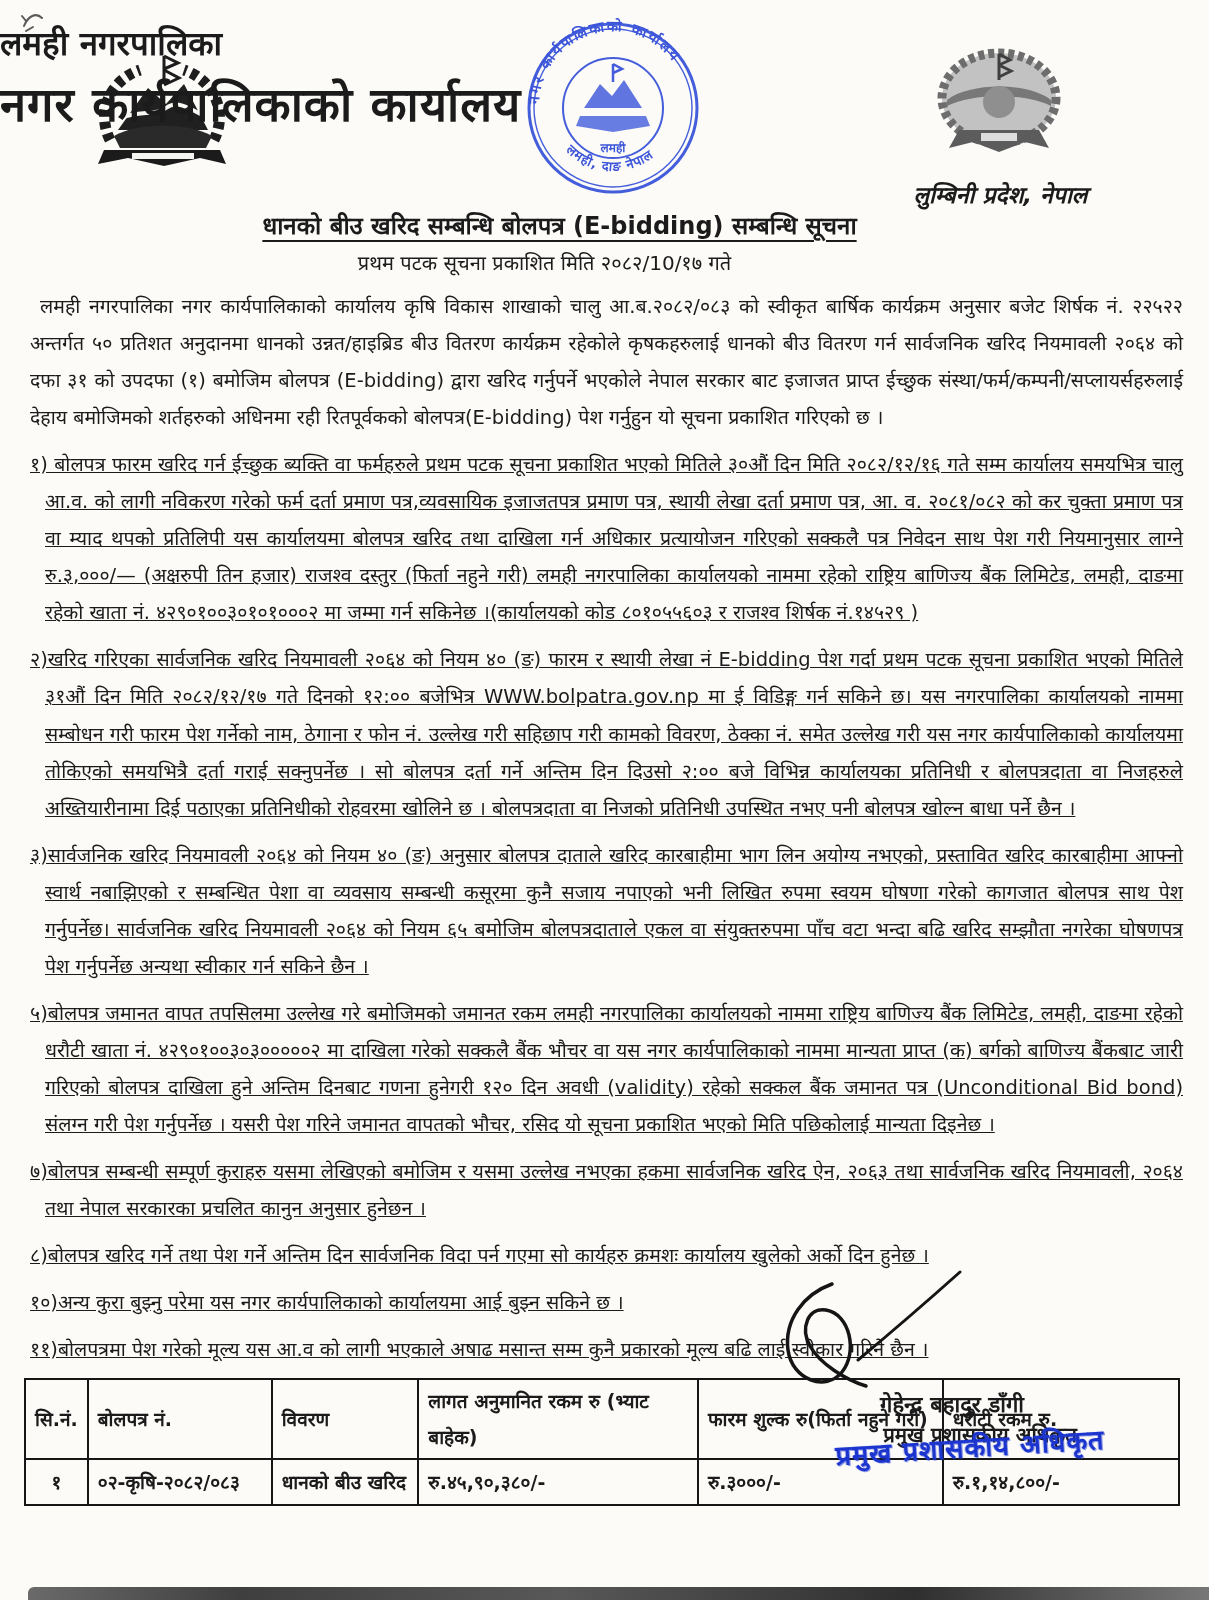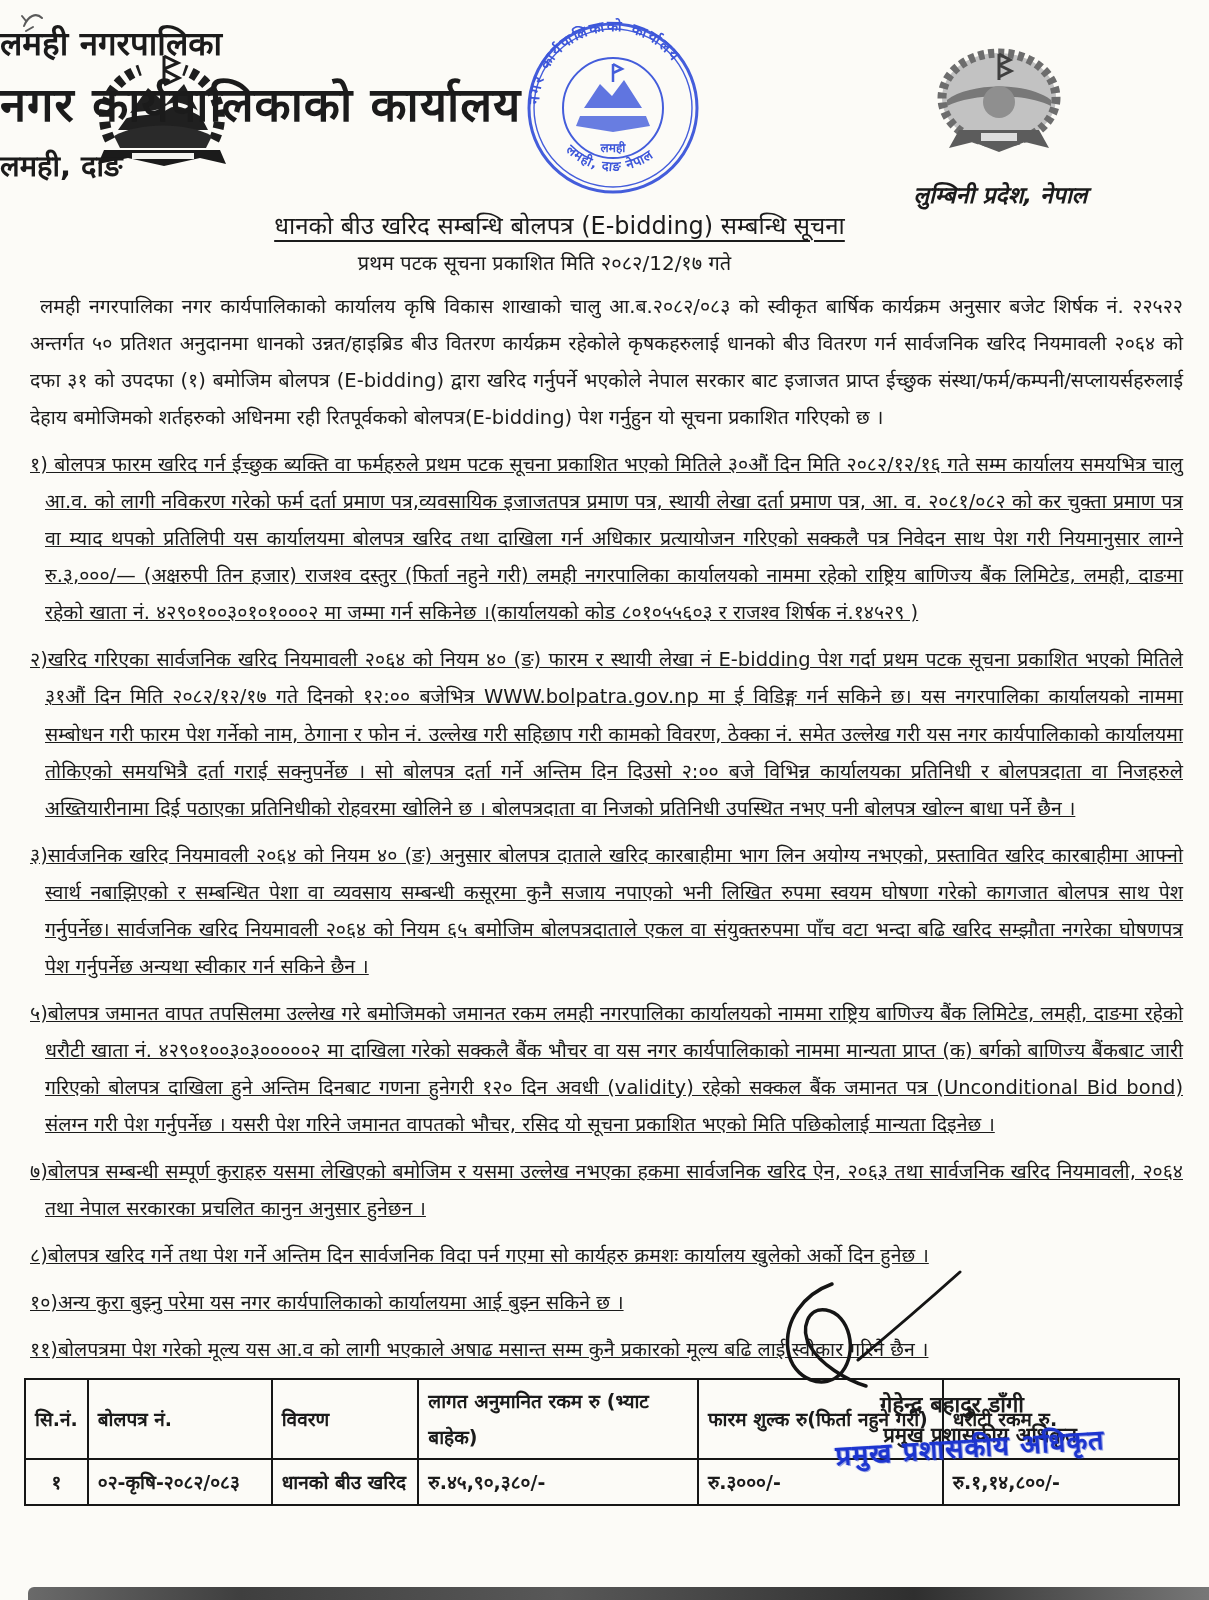--- a/index.html
+++ b/index.html
@@ -20,21 +20,21 @@
     text-align:center;font-size:23px;font-weight:700;font-style:italic;
   }
   .head-center{position:absolute;left:0;right:80px;top:20px;text-align:left;}
   .muni{font-size:33px;font-weight:700;}
   .office{font-size:47px;font-weight:700;margin-top:6px;letter-spacing:1px;}
   .location{font-size:29px;font-weight:700;margin-top:10px;}
   .stamp{position:absolute;left:518px;top:12px;opacity:.88;z-index:3;}
   
   .title{
     text-align:center;padding-right:90px;
-    font-size:24px;font-weight:400;
+    font-size:24px;font-weight:700;
     text-decoration:underline;text-underline-offset:6px;text-decoration-thickness:2px;
   }
   .published{text-align:center;padding-right:120px;font-size:20px;margin-top:8px;font-weight:500;}
   
   .content{
     padding:8px 26px 0 30px;
     font-size:19.5px;line-height:1.9;text-align:justify;font-weight:500;
   }
   .intro{text-indent:10px;margin:4px 0 2px;}
   .point{padding-left:15px;text-indent:-15px;margin:10px 0;text-decoration:underline;}
@@ -98,21 +98,20 @@
       <circle cx="71" cy="60" r="16" fill="#8f8f8f"></circle>
       <path d="M31 88 L111 88 L121 106 L97 100 L71 110 L45 100 L21 106 Z" fill="#5c5c5c"></path>
       <rect x="53" y="91" width="36" height="8" fill="#dddddd"></rect>
     </svg>
 
     <div class="province">लुम्बिनी प्रदेश, नेपाल</div>
 
     <div class="head-center">
       <div class="muni">लमही नगरपालिका</div>
       <div class="office">नगर कार्यपालिकाको कार्यालय</div>
-      <div class="location">लमही, दाङ</div>
     </div>
 
     <svg class="stamp" width="190" height="192" viewBox="0 0 190 192">
       <defs>
         <path id="arcTop" d="M24 114 A74 74 0 1 1 166 114" fill="none"></path>
         <path id="arcBottom" d="M34 118 A66 66 0 0 0 156 118" fill="none"></path>
       </defs>
       <circle cx="95" cy="96" r="84" fill="none" stroke="#2b48d8" stroke-width="3"></circle>
       <circle cx="95" cy="96" r="79" fill="none" stroke="#2b48d8" stroke-width="1.4"></circle>
       <circle cx="95" cy="96" r="50" fill="none" stroke="#2b48d8" stroke-width="2"></circle>
@@ -123,21 +122,21 @@
         <textPath href="#arcTop" startOffset="8%">नगर कार्यपालिकाको कार्यालय</textPath>
       </text>
       <text font-size="13" font-weight="bold" fill="#2340d6" letter-spacing="1">
         <textPath href="#arcBottom" startOffset="16%">लमही, दाङ नेपाल</textPath>
       </text>
       <text x="95" y="140" font-size="12" font-weight="bold" fill="#2340d6" text-anchor="middle">लमही</text>
     </svg>
   </div>
 
   <div class="title">धानको बीउ खरिद सम्बन्धि बोलपत्र (E-bidding) सम्बन्धि सूचना</div>
-  <div class="published">प्रथम पटक सूचना प्रकाशित मिति २०८२/12/१७ गते</div>
+  <div class="published">प्रथम पटक सूचना प्रकाशित मिति २०८२/10/१७ गते</div>
 
   <div class="content">
     <p class="intro">लमही नगरपालिका नगर कार्यपालिकाको कार्यालय कृषि विकास शाखाको चालु आ.ब.२०८२/०८३ को स्वीकृत बार्षिक कार्यक्रम अनुसार बजेट शिर्षक नं. २२५२२ अन्तर्गत ५० प्रतिशत अनुदानमा धानको उन्नत/हाइब्रिड बीउ वितरण कार्यक्रम रहेकोले कृषकहरुलाई धानको बीउ वितरण गर्न सार्वजनिक खरिद नियमावली २०६४ को दफा ३१ को उपदफा (१) बमोजिम बोलपत्र (E-bidding) द्वारा खरिद गर्नुपर्ने भएकोले नेपाल सरकार बाट इजाजत प्राप्त ईच्छुक संस्था/फर्म/कम्पनी/सप्लायर्सहरुलाई देहाय बमोजिमको शर्तहरुको अधिनमा रही रितपूर्वकको बोलपत्र(E-bidding) पेश गर्नुहुन यो सूचना प्रकाशित गरिएको छ ।</p>
 
     <div class="point">१) बोलपत्र फारम खरिद गर्न ईच्छुक ब्यक्ति वा फर्महरुले प्रथम पटक सूचना प्रकाशित भएको मितिले ३०औं दिन मिति २०८२/१२/१६ गते सम्म कार्यालय समयभित्र चालु आ.व. को लागी नविकरण गरेको फर्म दर्ता प्रमाण पत्र,व्यवसायिक इजाजतपत्र प्रमाण पत्र, स्थायी लेखा दर्ता प्रमाण पत्र, आ. व. २०८१/०८२ को कर चुक्ता प्रमाण पत्र वा म्याद थपको प्रतिलिपी यस कार्यालयमा बोलपत्र खरिद तथा दाखिला गर्न अधिकार प्रत्यायोजन गरिएको सक्कलै पत्र निवेदन साथ पेश गरी नियमानुसार लाग्ने रु.३,०००/— (अक्षरुपी तिन हजार) राजश्व दस्तुर (फिर्ता नहुने गरी) लमही नगरपालिका कार्यालयको नाममा रहेको राष्ट्रिय बाणिज्य बैंक लिमिटेड, लमही, दाङमा रहेको खाता नं. ४२९०१००३०१०१०००२ मा जम्मा गर्न सकिनेछ ।(कार्यालयको कोड ८०१०५५६०३ र राजश्व शिर्षक नं.१४५२९ )</div>
     <div class="point">२)खरिद गरिएका सार्वजनिक खरिद नियमावली २०६४ को नियम ४० (ङ) फारम र स्थायी लेखा नं E-bidding पेश गर्दा प्रथम पटक सूचना प्रकाशित भएको मितिले ३१औं दिन मिति २०८२/१२/१७ गते दिनको १२:०० बजेभित्र WWW.bolpatra.gov.np मा ई विडिङ्ग गर्न सकिने छ। यस नगरपालिका कार्यालयको नाममा सम्बोधन गरी फारम पेश गर्नेको नाम, ठेगाना र फोन नं. उल्लेख गरी सहिछाप गरी कामको विवरण, ठेक्का नं. समेत उल्लेख गरी यस नगर कार्यपालिकाको कार्यालयमा तोकिएको समयभित्रै दर्ता गराई सक्नुपर्नेछ । सो बोलपत्र दर्ता गर्ने अन्तिम दिन दिउसो २:०० बजे विभिन्न कार्यालयका प्रतिनिधी र बोलपत्रदाता वा निजहरुले अख्तियारीनामा दिई पठाएका प्रतिनिधीको रोहवरमा खोलिने छ । बोलपत्रदाता वा निजको प्रतिनिधी उपस्थित नभए पनी बोलपत्र खोल्न बाधा पर्ने छैन ।</div>
     <div class="point">३)सार्वजनिक खरिद नियमावली २०६४ को नियम ४० (ङ) अनुसार बोलपत्र दाताले खरिद कारबाहीमा भाग लिन अयोग्य नभएको, प्रस्तावित खरिद कारबाहीमा आफ्नो स्वार्थ नबाझिएको र सम्बन्धित पेशा वा व्यवसाय सम्बन्धी कसूरमा कुनै सजाय नपाएको भनी लिखित रुपमा स्वयम घोषणा गरेको कागजात बोलपत्र साथ पेश गर्नुपर्नेछ। सार्वजनिक खरिद नियमावली २०६४ को नियम ६५ बमोजिम बोलपत्रदाताले एकल वा संयुक्तरुपमा पाँच वटा भन्दा बढि खरिद सम्झौता नगरेका घोषणपत्र पेश गर्नुपर्नेछ अन्यथा स्वीकार गर्न सकिने छैन ।</div>
     <div class="point">५)बोलपत्र जमानत वापत तपसिलमा उल्लेख गरे बमोजिमको जमानत रकम लमही नगरपालिका कार्यालयको नाममा राष्ट्रिय बाणिज्य बैंक लिमिटेड, लमही, दाङमा रहेको धरौटी खाता नं. ४२९०१००३०३०००००२ मा दाखिला गरेको सक्कलै बैंक भौचर वा यस नगर कार्यपालिकाको नाममा मान्यता प्राप्त (क) बर्गको बाणिज्य बैंकबाट जारी गरिएको बोलपत्र दाखिला हुने अन्तिम दिनबाट गणना हुनेगरी १२० दिन अवधी (validity) रहेको सक्कल बैंक जमानत पत्र (Unconditional Bid bond) संलग्न गरी पेश गर्नुपर्नेछ । यसरी पेश गरिने जमानत वापतको भौचर, रसिद यो सूचना प्रकाशित भएको मिति पछिकोलाई मान्यता दिइनेछ ।</div>
     <div class="point">७)बोलपत्र सम्बन्धी सम्पूर्ण कुराहरु यसमा लेखिएको बमोजिम र यसमा उल्लेख नभएका हकमा सार्वजनिक खरिद ऐन, २०६३ तथा सार्वजनिक खरिद नियमावली, २०६४ तथा नेपाल सरकारका प्रचलित कानुन अनुसार हुनेछन ।</div>
     <div class="point">८)बोलपत्र खरिद गर्ने तथा पेश गर्ने अन्तिम दिन सार्वजनिक विदा पर्न गएमा सो कार्यहरु क्रमशः कार्यालय खुलेको अर्को दिन हुनेछ ।</div>

